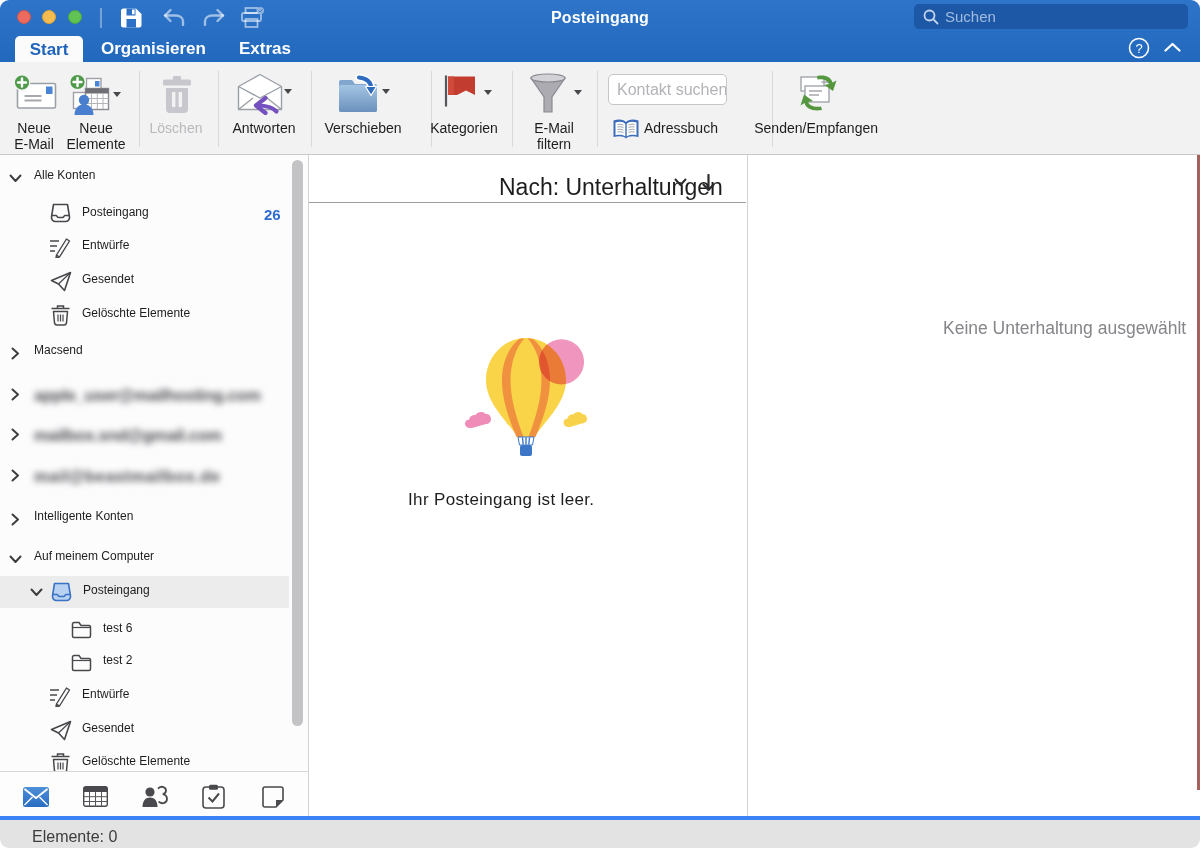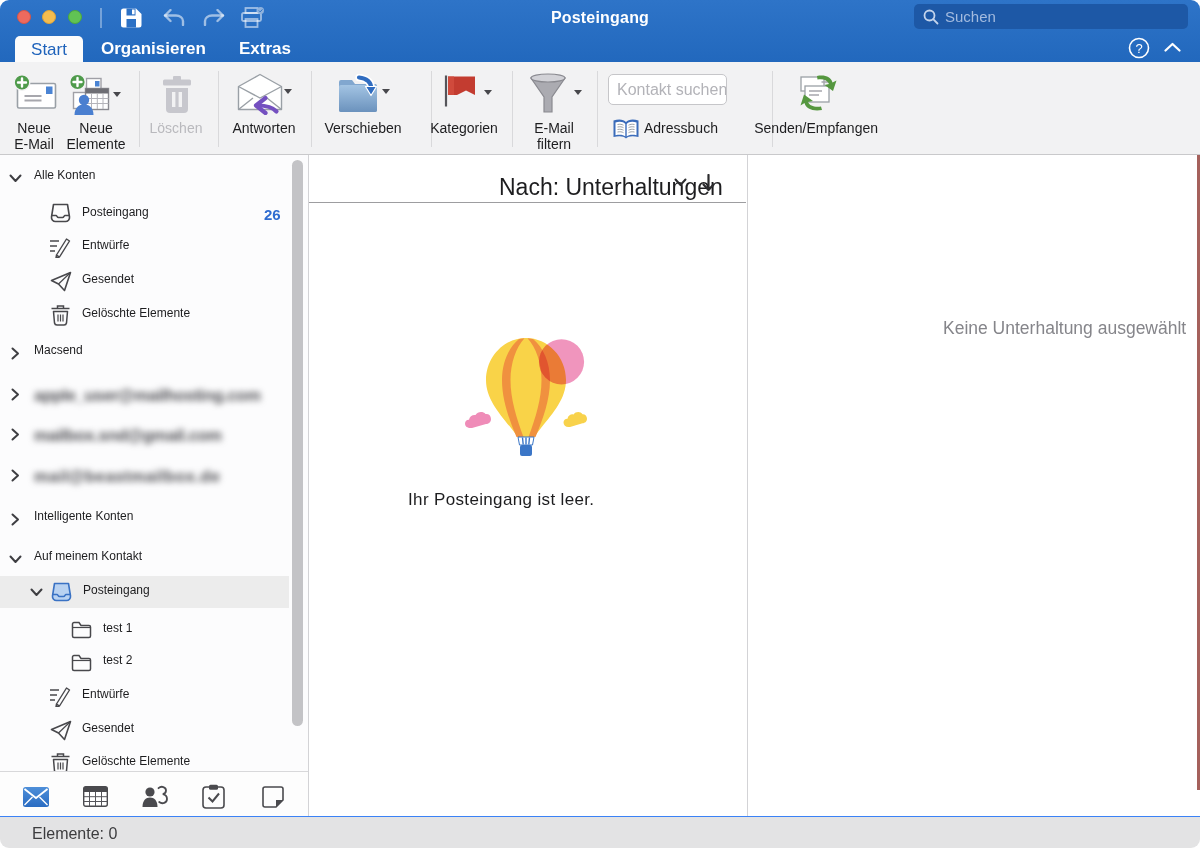--- a/index.html
+++ b/index.html
@@ -6,40 +6,40 @@
   html,body { width:1200px; height:848px; overflow:hidden; }
   body { font-family:"Liberation Sans", sans-serif; background:#fff; position:relative; }
   .abs { position:absolute; }
   
   #titlebar { left:0; top:0; width:1200px; height:62px; background:linear-gradient(#2e74c8,#2268bd); border-radius:9px 9px 0 0; }
   .tl { position:absolute; top:10px; width:14px; height:14px; border-radius:50%; }
   #title { position:absolute; top:9px; left:0; width:1200px; text-align:center; color:#fff; font-size:16px; font-weight:bold; letter-spacing:.2px; }
   #searchbox { position:absolute; left:914px; top:4px; width:274px; height:25px; background:#1d58a6; border-radius:5px; }
   #searchtxt { position:absolute; left:31px; top:4px; font-size:15px; color:#a3bbdf; }
   .tabtxt { position:absolute; top:39px; font-size:17px; font-weight:bold; color:#fff; }
-  #starttab { position:absolute; left:15px; top:36px; width:68px; height:26px; background:#fbfbfb; border-radius:5px 5px 0 0; color:#1f63bb; font-size:17px; font-weight:normal; text-align:center; line-height:27px; }
+  #starttab { position:absolute; left:15px; top:36px; width:68px; height:26px; background:#fbfbfb; border-radius:5px 5px 0 0; color:#1f63bb; font-size:17px; font-weight:bold; text-align:center; line-height:27px; }
   
   #ribbon { left:0; top:62px; width:1200px; height:93px; background:#f2f2f3; border-bottom:1px solid #c9c9cb; }
   .rsep { position:absolute; top:9px; width:1px; height:76px; background:#d9d9db; }
   .rlabel { position:absolute; font-size:14px; color:#1d1d1f; text-align:center; line-height:15.5px; white-space:pre; }
   .rlabel1 { top:59px; }
   .dd { position:absolute; width:0; height:0; border-left:4px solid transparent; border-right:4px solid transparent; border-top:5.5px solid #48484c; }
   
   #sidebar { left:0; top:155px; width:308px; height:616px; background:#fcfcfd; }
   .srow { position:absolute; font-size:12px; color:#1d1d1f; white-space:nowrap; }
   .chev { position:absolute; }
   .badge { position:absolute; font-size:15px; font-weight:bold; color:#2e6bd0; }
   .blurtxt { position:absolute; font-size:16.5px; font-weight:bold; color:#515155; filter:blur(3px); white-space:nowrap; letter-spacing:-0.3px; }
   #selrow { position:absolute; left:0; top:420.5px; width:289px; height:32.5px; background:#ececec; }
   #sscroll { position:absolute; left:292px; top:5px; width:11px; height:566px; background:#c3c3c6; border-radius:6px; }
   .vline { position:absolute; width:1px; background:#d3d3d6; }
   
   #navbar { left:0; top:771px; width:308px; height:45px; background:#fdfdfd; border-top:1px solid #d8d8da; }
   
-  #statusbar { left:0; top:816px; width:1200px; height:32px; background:#e3e3e4; border-top:1px solid #3b82f6; border-radius:0 0 9px 9px; }
+  #statusbar { left:0; top:816px; width:1200px; height:32px; background:#e3e3e4; border-top:4px solid #3b82f6; border-radius:0 0 9px 9px; }
   #statustxt { position:absolute; left:32px; top:8px; font-size:16px; color:#3c3c3e; }
   
   #midhead { position:absolute; left:309px; top:155px; width:437px; height:48px; background:#fff; border-bottom:1px solid #9d9da0; }
   #sorttxt { position:absolute; left:499px; top:174px; font-size:23px; color:#1d1d1f; }
   #emptytxt { position:absolute; left:408px; top:490px; width:240px; text-align:left; font-size:17px; letter-spacing:0.35px; color:#1d1d1f; }
   #noconv { position:absolute; left:943px; top:318px; font-size:17.5px; color:#85858a; }
 </style>
 </head>
 <body>
 <div id="titlebar" class="abs">
@@ -274,36 +274,36 @@
   <div class="blurtxt" style="left:34px;top:312px;letter-spacing:0.4px;">mail@beastmailbox.de</div>
 
   <svg class="chev" style="left:11px;top:357.5px;" width="9" height="13" viewBox="0 0 9 13">
       <path d="M1.5 1.5 L7 6.5 L1.5 11.5" fill="none" stroke="#3e3e42" stroke-width="2" stroke-linecap="round" stroke-linejoin="round"></path>
     </svg>
   <div class="srow" style="left:34px;top:354px;">Intelligente Konten</div>
 
   <svg class="chev" style="left:9px;top:399.5px;" width="13" height="9" viewBox="0 0 13 9">
       <path d="M1.5 1.5 L6.5 7 L11.5 1.5" fill="none" stroke="#3e3e42" stroke-width="2" stroke-linecap="round" stroke-linejoin="round"></path>
     </svg>
-  <div class="srow" style="left:34px;top:394px;">Auf meinem Kontakt</div>
+  <div class="srow" style="left:34px;top:394px;">Auf meinem Computer</div>
 
   <svg class="chev" style="left:30px;top:432.5px;" width="13" height="9" viewBox="0 0 13 9">
       <path d="M1.5 1.5 L6.5 7 L11.5 1.5" fill="none" stroke="#3e3e42" stroke-width="2" stroke-linecap="round" stroke-linejoin="round"></path>
     </svg>
   <svg class="chev" style="left:51px;top:427px;" width="21" height="20" viewBox="0 0 21 20">
     <path d="M3.5 1.5 H17.5 L19.5 14 A4 4 0 0 1 15.5 18.5 H5.5 A4 4 0 0 1 1.5 14 Z" fill="#b9d2f1" stroke="#3a72c4" stroke-width="1.6" stroke-linejoin="round"></path>
     <path d="M1.8 12.5 H6 C7 12.5 7 14.5 8.5 14.5 H12.5 C14 14.5 14 12.5 15 12.5 H19.2" fill="none" stroke="#3a72c4" stroke-width="1.6"></path>
   </svg>
   <div class="srow" style="left:83px;top:428px;">Posteingang</div>
 
   <svg class="chev" style="left:71px;top:466px;" width="21" height="18" viewBox="0 0 21 18">
     <path d="M1.5 3 A1.5 1.5 0 0 1 3 1.5 H8 L10 4.5 H18 A1.5 1.5 0 0 1 19.5 6 V15 A1.5 1.5 0 0 1 18 16.5 H3 A1.5 1.5 0 0 1 1.5 15 Z" fill="none" stroke="#48484c" stroke-width="1.5"></path>
     <path d="M1.5 6.5 H19.5" stroke="#48484c" stroke-width="1.2"></path>
   </svg>
-  <div class="srow" style="left:103px;top:465.5px;">test 1</div>
+  <div class="srow" style="left:103px;top:465.5px;">test 6</div>
   <svg class="chev" style="left:71px;top:499px;" width="21" height="18" viewBox="0 0 21 18">
     <path d="M1.5 3 A1.5 1.5 0 0 1 3 1.5 H8 L10 4.5 H18 A1.5 1.5 0 0 1 19.5 6 V15 A1.5 1.5 0 0 1 18 16.5 H3 A1.5 1.5 0 0 1 1.5 15 Z" fill="none" stroke="#48484c" stroke-width="1.5"></path>
     <path d="M1.5 6.5 H19.5" stroke="#48484c" stroke-width="1.2"></path>
   </svg>
   <div class="srow" style="left:103px;top:498px;">test 2</div>
 
   <svg class="chev" style="left:49px;top:532px;" width="23" height="20" viewBox="0 0 23 20">
     <path d="M1 3 H10 M1 8 H8 M1 13 H6" stroke="#48484c" stroke-width="1.6"></path>
     <path d="M7.5 17 L17.5 1 L20.5 3 L10.5 19 Z M7.5 17 L7 19.7 L10.2 19.2" fill="none" stroke="#48484c" stroke-width="1.4" stroke-linejoin="round"></path>
   </svg>

